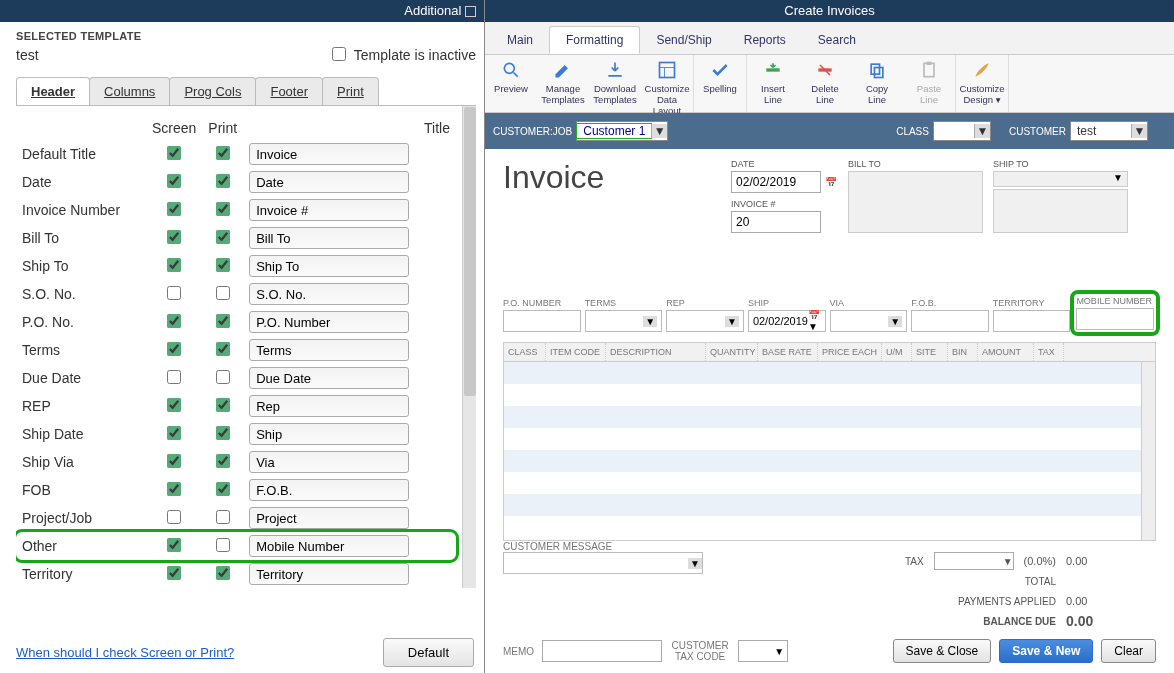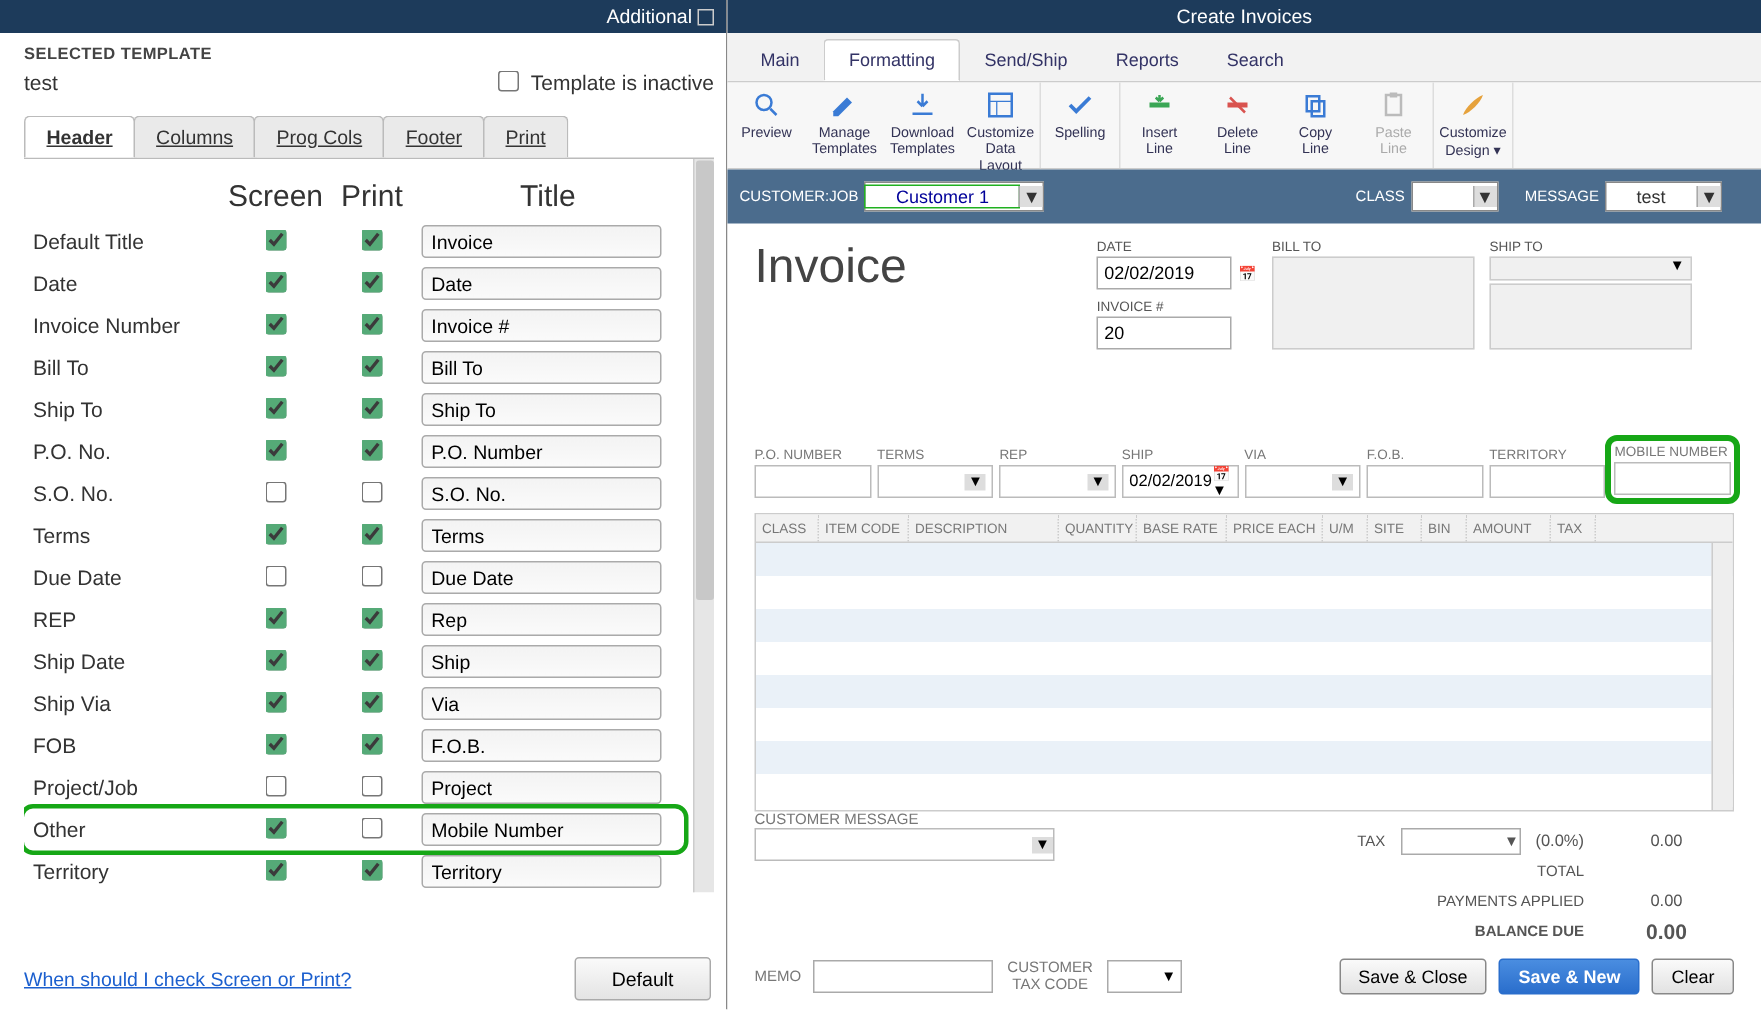--- a/index.html
+++ b/index.html
@@ -18,21 +18,21 @@
   .inactive-check input { margin-right:4px; position:relative; top:1px;}
   .tabs { margin-top: 14px; }
   .tabs .tab { display:inline-block; padding: 6px 14px; font-size:13px; background:#eaeaea; border:1px solid #bbb; border-bottom:none; border-radius:4px 4px 0 0; color:#333; margin-right:-1px; cursor:pointer;}
   .tabs .tab.active { background:#fff; font-weight:bold; text-decoration:underline;}
   .tabs .tab:not(.active){ text-decoration:underline; color:#333;}
   .tab-panel { border-top:1px solid #bbb; margin-top:0; }
   .field-area { max-height: 520px; overflow:hidden; position:relative; }
   .scroll-ind { position:absolute; right:0; top:0; width:14px; height:100%; background:#e6e6e6; border-left:1px solid #ccc;}
   .scroll-thumb { width:12px; margin:1px; height:60%; background:#c8c8c8; border-radius:2px;}
   table.fields { border-collapse: collapse; margin-top:10px; width:440px;}
-  table.fields th { text-align:center; font-weight:normal; font-size:20px; color:#333; padding: 4px 6px;}
+  table.fields th { text-align:right; font-weight:normal; font-size:14px; color:#333; padding: 4px 6px;}
   table.fields td { padding: 3px 6px; font-size:14px; color:#333; height:28px;}
   table.fields td.label { width:130px; }
   table.fields td.chk { width:40px; text-align:center;}
   table.fields td.title input { width:160px; height:22px; border:1px solid #aaa; background:linear-gradient(#f3f3f3,#fafafa); padding:2px 6px; font-size:13px; border-radius:3px;}
   .row-highlight { outline:3px solid #16a716; border-radius:6px; }
   .bottom-row { position:absolute; bottom:6px; left:16px; right:10px; display:flex; align-items:center; justify-content:space-between;}
   .link { color:#1b5fce; text-decoration:underline; font-size:13px;}
   .btn { background:linear-gradient(#fafafa,#e4e4e4); border:1px solid #aaa; padding: 6px 24px; font-size:13px; border-radius:3px;}
 
   
@@ -42,21 +42,21 @@
   .ribbon-body { background:#f7f7f7; height:58px; display:flex; align-items:stretch; border-bottom:1px solid #ccc;}
   .ribbon-group { border-right:1px solid #ddd; display:flex; }
   .ribbon-btn { width:52px; text-align:center; font-size:9.5px; color:#335; padding:4px 2px; cursor:pointer;}
   .ribbon-btn .ic { width:22px; height:22px; margin:0 auto 2px; display:flex; align-items:center; justify-content:center;}
   .ribbon-btn.disabled { color:#aaa; }
   .ic svg { width:20px; height:20px; }
 
   .subheader { background:#4b6c8d; height:36px; display:flex; align-items:center; padding:0 8px; color:#fff; font-size:10px;}
   .subheader .lbl { margin-right:4px;}
   .subheader .combo { background:#fff; border:1px solid #888; height:20px; display:inline-flex; align-items:center; margin-right:18px; font-size:12px; color:#333; }
-  .subheader .combo .val { padding:0 20px; min-width:50px;}
+  .subheader .combo .val { padding:0 6px; min-width:50px;}
   .subheader .combo .arr { background:#ddd; width:16px; text-align:center; border-left:1px solid #aaa; }
   .combo.highlight-green .val { color:#009; outline:1px solid #20b020;}
 
   .invoice-area { padding: 10px 18px; flex:1; display:flex; flex-direction:column; position:relative; overflow:hidden;}
   .inv-title { font-size:32px; color:#444; font-weight:300;}
   .top-fields { position:absolute; right:28px; top:0; display:flex; gap:10px;}
   .box { }
   .smlabel { font-size:9px; color:#555; display:block; margin-bottom:2px;}
   .inpt { border:1px solid #aaa; height:22px; padding:2px 4px; font-size:12px; background:#fff;}
   .bigbox { width:135px; height:62px; background:#f0f0f0; border:1px solid #ccc;}
@@ -76,21 +76,21 @@
   .grid-header div { padding:4px 4px; border-right:1px dotted #ccc;}
   .grid-body { height:178px; position:relative; overflow:hidden;}
   .grid-body .grow { height:22px; }
   .grid-body .grow:nth-child(odd){ background:#eaf1f8;}
   .grid-body .grow:nth-child(even){ background:#fff;}
   .grid-scroll { position:absolute; right:0; top:0; bottom:0; width:14px; background:#eee; border-left:1px solid #ccc;}
 
   .totals { margin-top:10px; font-size:11px; color:#555; }
   .totals-row { display:flex; align-items:center; justify-content:flex-end; gap:10px; height:20px;}
   .totals-row .tlabel { width:120px; text-align:right; font-size:10px;}
-  .totals-row .tval { width:90px; text-align:center; }
+  .totals-row .tval { width:90px; text-align:left; }
   .tax-combo { width:80px; height:18px; border:1px solid #aaa; display:inline-flex; align-items:center; justify-content:flex-end;}
   .cust-msg { position:relative; }
   .cust-msg .lblm { font-size:10px; color:#777;}
   .cust-msg .sel { width:200px; height:22px; border:1px solid #bbb; background:#fff;}
   
   .footer-row { display:flex; align-items:center; gap:8px; margin-top:8px;}
   .footer-row .fl { font-size:10px; color:#777; text-align:center;}
   .footer-row .inpt2 { width:120px; height:22px; border:1px solid #aaa;}
   .footer-row .sel2 { width:50px; height:22px; border:1px solid #aaa; display:flex; justify-content:flex-end; align-items:center;}
   .action-btns { margin-left:auto; display:flex; gap:8px;}
@@ -153,30 +153,30 @@
                   <td class="chk"><input type="checkbox" checked="" style=""></td>
                   <td class="title"><input value="Bill To" style=""></td>
                 </tr>
                 <tr>
                   <td class="label">Ship To</td>
                   <td class="chk"><input type="checkbox" checked="" style=""></td>
                   <td class="chk"><input type="checkbox" checked="" style=""></td>
                   <td class="title"><input value="Ship To" style=""></td>
                 </tr>
                 <tr>
+                  <td class="label">S.O. No.</td>
+                  <td class="chk"><input type="checkbox" style=""></td>
+                  <td class="chk"><input type="checkbox" style=""></td>
+                  <td class="title"><input value="S.O. No." style=""></td>
+                </tr>
+                <tr>
                   <td class="label">P.O. No.</td>
                   <td class="chk"><input type="checkbox" checked="" style=""></td>
                   <td class="chk"><input type="checkbox" checked="" style=""></td>
                   <td class="title"><input value="P.O. Number" style=""></td>
-                </tr>
-                <tr>
-                  <td class="label">S.O. No.</td>
-                  <td class="chk"><input type="checkbox" style=""></td>
-                  <td class="chk"><input type="checkbox" style=""></td>
-                  <td class="title"><input value="S.O. No." style=""></td>
                 </tr>
                 <tr>
                   <td class="label">Terms</td>
                   <td class="chk"><input type="checkbox" checked="" style=""></td>
                   <td class="chk"><input type="checkbox" checked="" style=""></td>
                   <td class="title"><input value="Terms" style=""></td>
                 </tr>
                 <tr>
                   <td class="label">Due Date</td>
                   <td class="chk"><input type="checkbox" style=""></td>
@@ -346,21 +346,21 @@
       <span class="combo highlight-green">
           <span class="val">Customer 1</span>
           <span class="arr">▼</span>
         </span>
       <span style="flex:1"></span>
       <span class="lbl">CLASS</span>
       <span class="combo">
           <span class="val" style="min-width:40px"></span>
           <span class="arr">▼</span>
         </span>
-      <span class="lbl">MESSAGE</span>
+      <span class="lbl">CUSTOMER</span>
       <span class="combo">
           <span class="val" style="min-width:60px">test</span>
           <span class="arr">▼</span>
         </span>
     </div>
 
     <div class="invoice-area">
       <div style="position:relative;height:90px;">
         <div class="inv-title">Invoice</div>
         <div class="top-fields">

